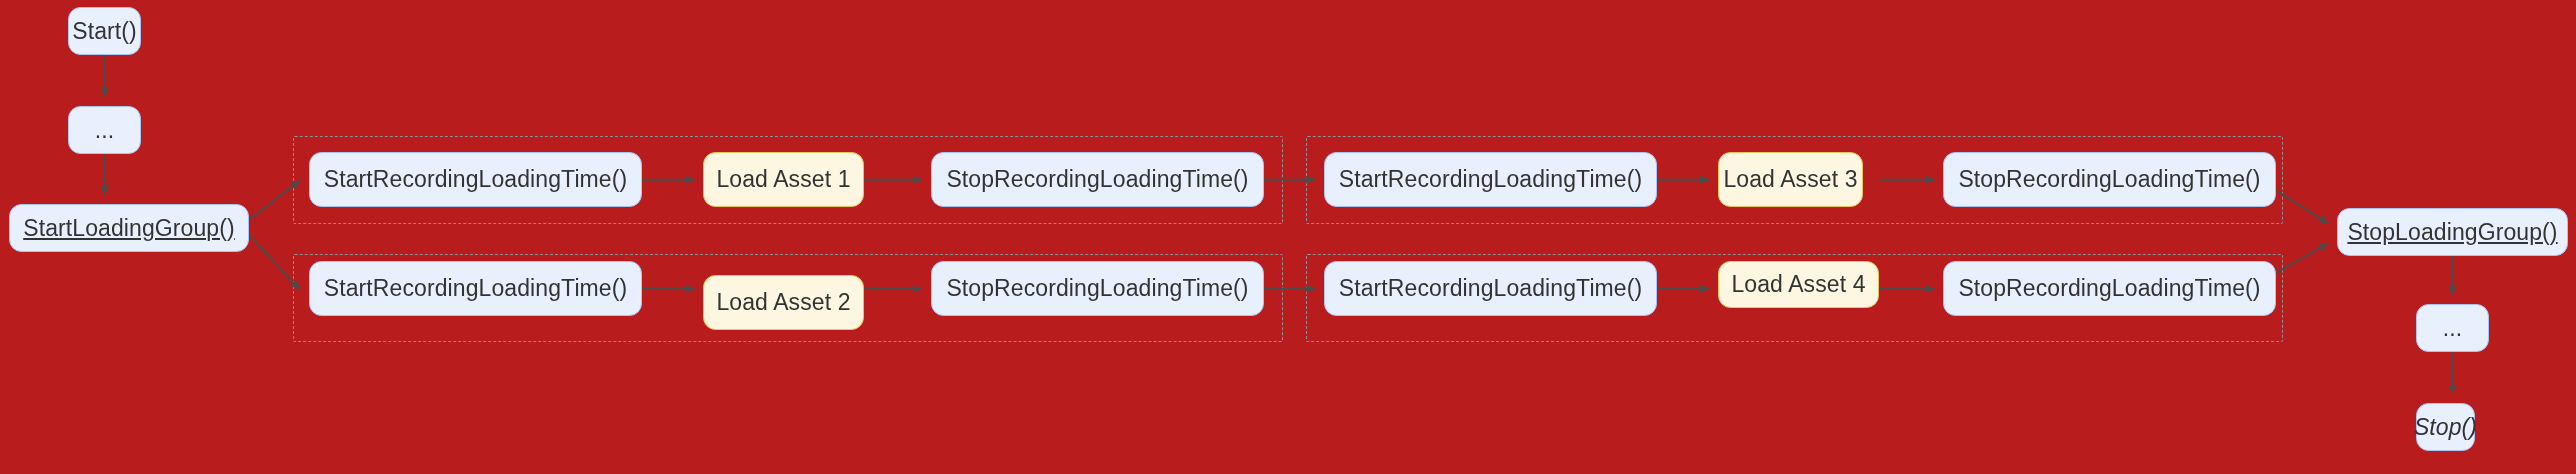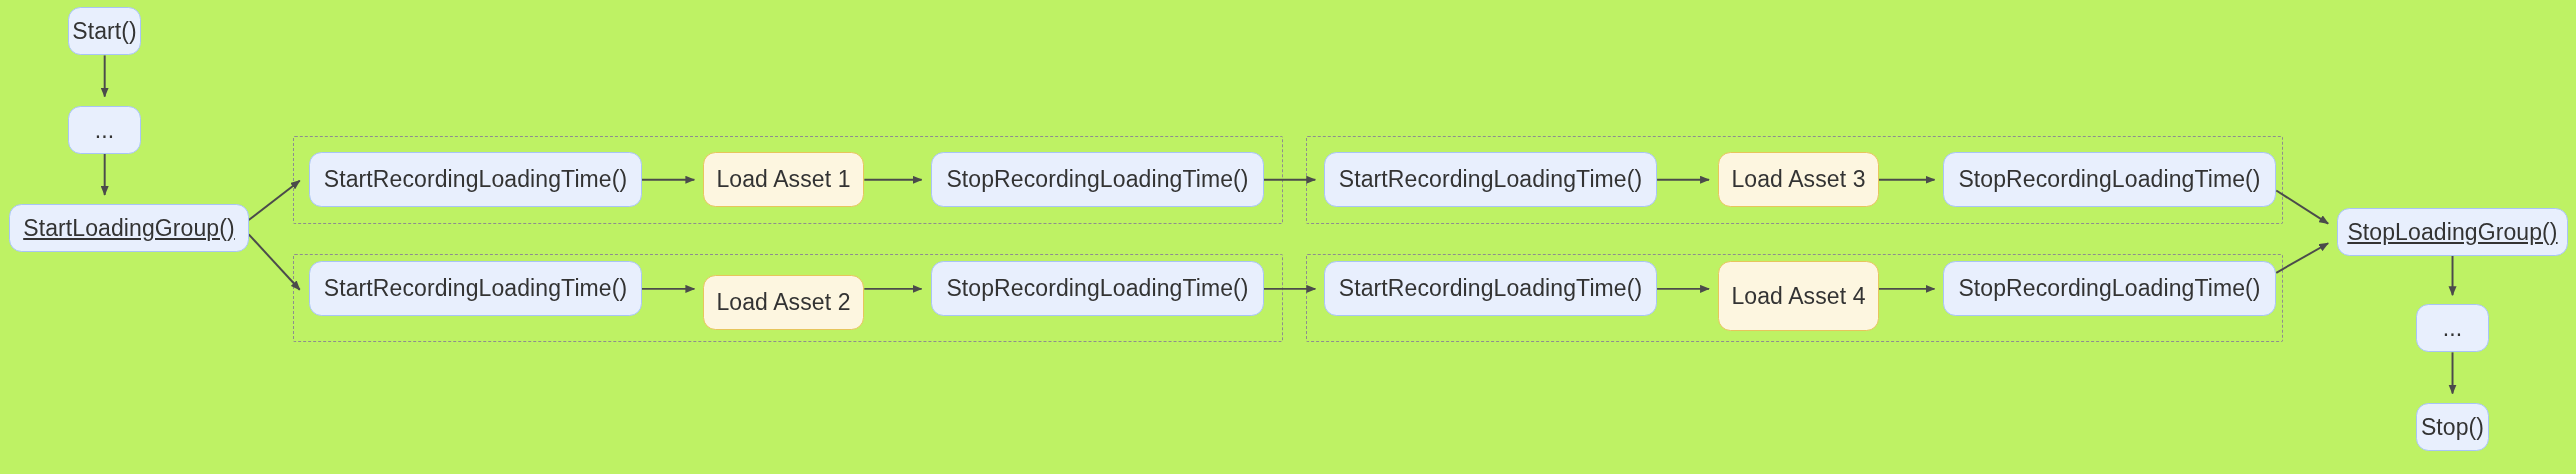--- a/index.html
+++ b/index.html
@@ -7,21 +7,21 @@
     padding: 0;
     background: #ffffff;
   }
   body {
     font-family: "Liberation Sans", sans-serif;
   }
   #canvas {
     position: relative;
     width: 2576px;
     height: 474px;
-    background: #bef264;
+    background: #b91c1c;
     overflow: hidden;
   }
   .node {
     position: absolute;
     box-sizing: border-box;
     display: flex;
     align-items: center;
     justify-content: center;
     border-radius: 12.5px;
     border: 1.8px solid #a8c4f7;
@@ -101,29 +101,29 @@
       <div class="group-box" style="left: 293px; top: 254px; width: 990px; height: 88px;"></div>
       <div class="group-box" style="left: 1306px; top: 136px; width: 977px; height: 88px;"></div>
       <div class="group-box" style="left: 1306px; top: 254px; width: 977px; height: 88px;"></div>
     </div>
   <div id="node-layer">
       <div class="node" style="left: 68px; top: 7.2px; width: 73px; height: 48px;">Start()</div>
       <div class="node" style="left: 68px; top: 106px; width: 73px; height: 48px;">...</div>
       <div class="node" style="left: 9px; top: 204px; width: 240px; height: 48px; text-decoration: underline;">StartLoadingGroup()</div>
       <div class="node" style="left: 2337px; top: 208px; width: 231px; height: 48px; text-decoration: underline;">StopLoadingGroup()</div>
       <div class="node" style="left: 2416px; top: 304px; width: 73px; height: 48px;">...</div>
-      <div class="node" style="left: 2416px; top: 403px; width: 73px; height: 48px;">Stop()</div>
+      <div class="node" style="left: 2416px; top: 403px; width: 59px; height: 48px; font-style: italic;">Stop()</div>
       <div class="node" style="left: 309px; top: 152px; width: 333px; height: 55px;">StartRecordingLoadingTime()</div>
       <div class="node asset" style="left: 703px; top: 152px; width: 161px; height: 55px; text-align: right;">Load Asset 1</div>
       <div class="node" style="left: 931px; top: 152px; width: 333px; height: 55px;">StopRecordingLoadingTime()</div>
       <div class="node" style="left: 309px; top: 261px; width: 333px; height: 55px;">StartRecordingLoadingTime()</div>
       <div class="node asset" style="left: 703px; top: 275px; width: 161px; height: 55px;">Load Asset 2</div>
       <div class="node" style="left: 931px; top: 261px; width: 333px; height: 55px;">StopRecordingLoadingTime()</div>
       <div class="node" style="left: 1324px; top: 152px; width: 333px; height: 55px;">StartRecordingLoadingTime()</div>
-      <div class="node asset" style="left: 1718px; top: 152px; width: 161px; height: 55px; text-align: right;">Load Asset 3</div>
+      <div class="node asset" style="left: 1718px; top: 152px; width: 145px; height: 55px; text-align: right;">Load Asset 3</div>
       <div class="node" style="left: 1943px; top: 152px; width: 333px; height: 55px;">StopRecordingLoadingTime()</div>
       <div class="node" style="left: 1324px; top: 261px; width: 333px; height: 55px;">StartRecordingLoadingTime()</div>
-      <div class="node asset" style="left: 1718px; top: 261px; width: 161px; height: 70px;">Load Asset 4</div>
+      <div class="node asset" style="left: 1718px; top: 261px; width: 161px; height: 47px;">Load Asset 4</div>
       <div class="node" style="left: 1943px; top: 261px; width: 333px; height: 55px;">StopRecordingLoadingTime()</div>
     </div>
 
 </div>
 
 
 </body></html>

